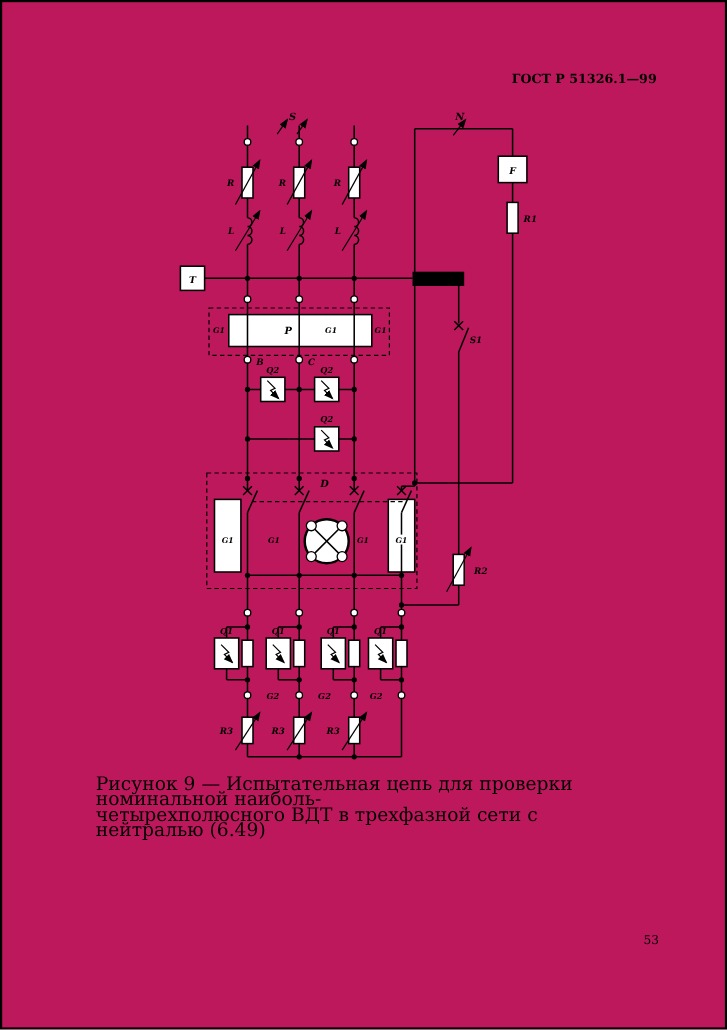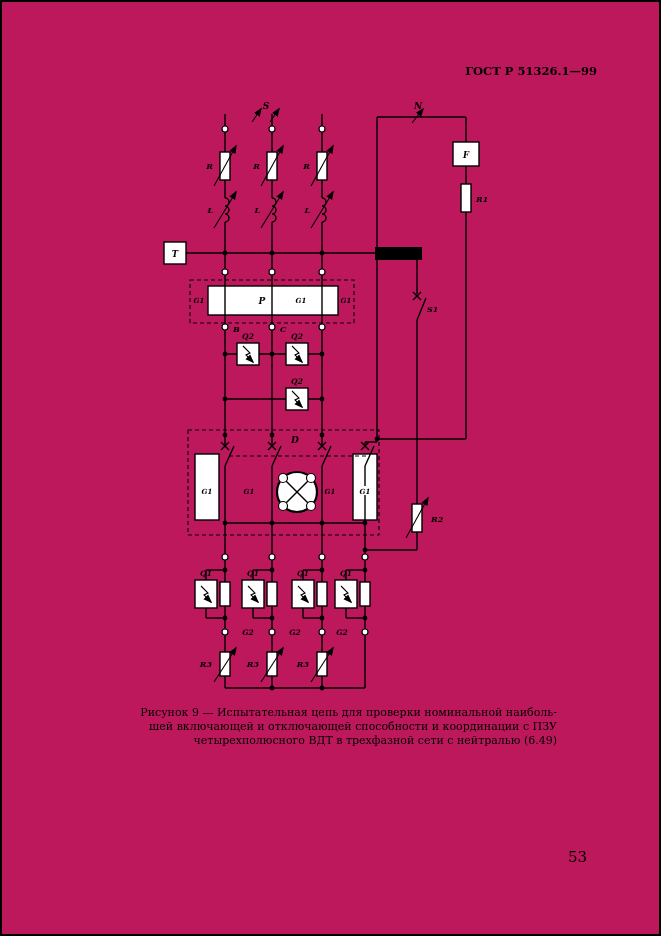--- a/index.html
+++ b/index.html
@@ -1,22 +1,22 @@
 <!DOCTYPE html>
 <html><head>
 <meta charset="utf-8">
 <style>
   html,body{margin:0;padding:0;background:#e8e8e8;}
   .page{position:relative;width:661px;height:936px;background:#be185d;
         border:2px solid #000;box-sizing:border-box;overflow:hidden;
         font-family:"DejaVu Serif",serif;color:#000;}
   .hdr{position:absolute;top:62px;right:62px;font-size:11.5px;font-weight:bold;}
-  .cap{position:absolute;top:704px;left:85px;width:470px;text-align:right;
-       font-size:11px;line-height:14px;}
-  .pgnum{position:absolute;top:846px;right:72px;font-size:15px;}
+  .cap{position:absolute;top:704px;left:85px;width:470px;text-align:left;
+       font-size:17px;line-height:14px;}
+  .pgnum{position:absolute;top:846px;right:60px;font-size:11px;}
   svg.diag{position:absolute;left:0;top:0;}
   .ln{stroke:#000;stroke-width:1.4;fill:none;}
   .ln2{stroke:#000;stroke-width:2.2;fill:none;}
   .thin{stroke:#000;stroke-width:1.1;fill:none;}
   .dsh{stroke:#000;stroke-width:1.1;fill:none;stroke-dasharray:4 3;}
   .cmp{fill:#fff;stroke:#000;stroke-width:1.4;}
   .blk{fill:#000;stroke:none;}
   .dot{fill:#000;stroke:none;}
   .term{fill:#fff;stroke:#000;stroke-width:1.2;}
   svg text{fill:#000;font-family:"DejaVu Serif",serif;
@@ -314,19 +314,18 @@
       <text class="t75" x="293" y="633" text-anchor="middle">G2</text>
       <text class="t75" x="340" y="633" text-anchor="middle">G2</text>
       <text class="t8" x="210" y="665" text-anchor="end">R3</text>
       <text class="t8" x="257" y="665" text-anchor="end">R3</text>
       <text class="t8" x="307" y="665" text-anchor="end">R3</text>
     </g>
   </svg>
 
   <div class="cap">
     <div>Рисунок 9 — Испытательная цепь для проверки номинальной наиболь-</div>
-    <div>шей включающей и отключающей способности и координации с ПЗУ</div>
     <div>четырехполюсного ВДТ в трехфазной сети с нейтралью (6.49)</div>
   </div>
 
   <div class="pgnum">53</div>
 
 </div>
 
 </body></html>

